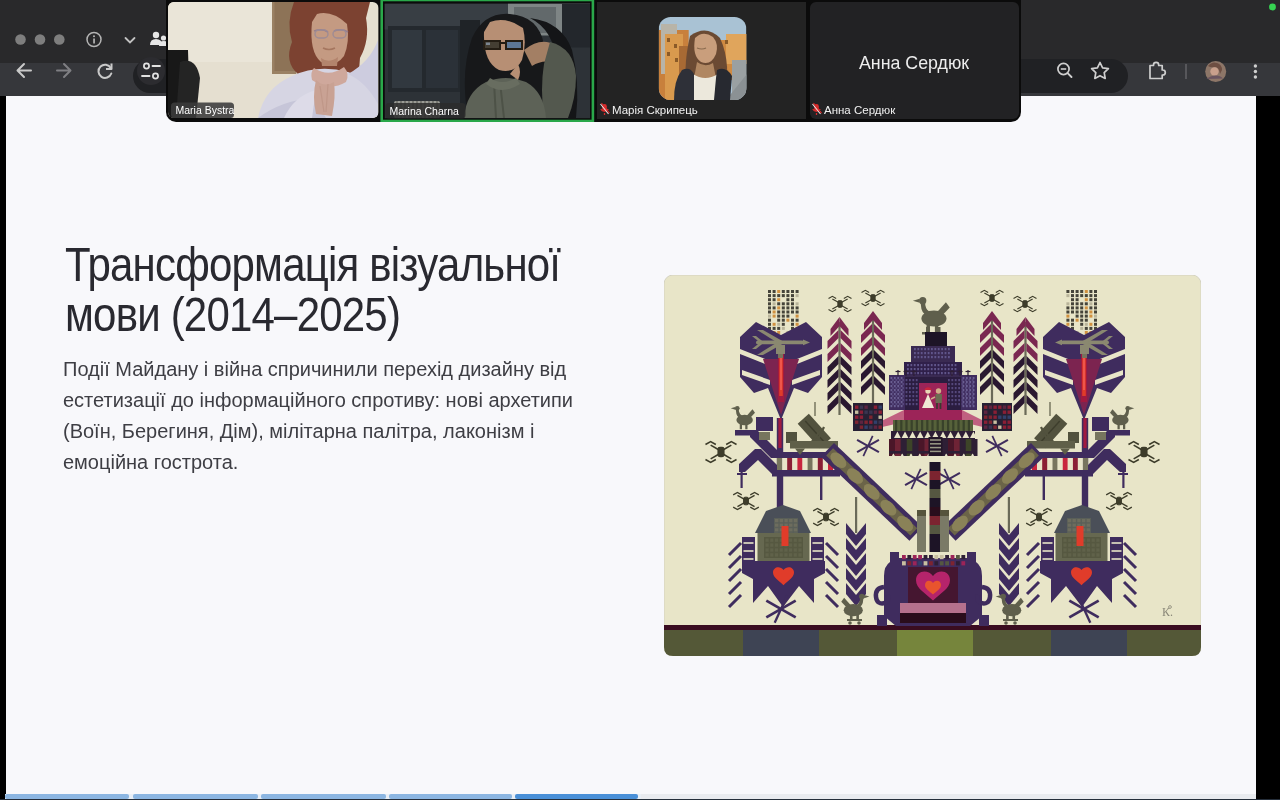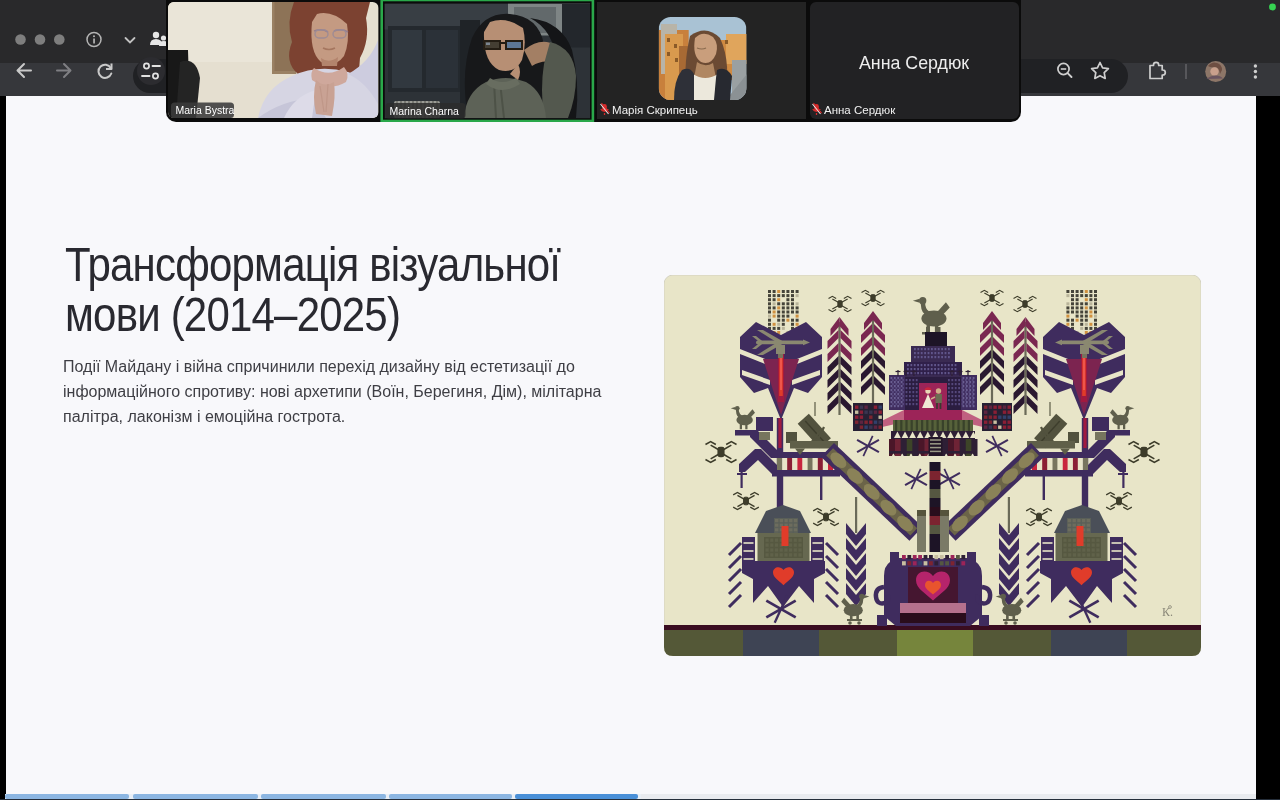--- a/index.html
+++ b/index.html
@@ -8,21 +8,21 @@
   .abs{position:absolute;}
   #titlebar{left:0;top:0;width:1280px;height:63px;background:#29292b;}
   #toolbar{left:0;top:63px;width:1280px;height:33px;background:#36373b;}
   #omnibox{left:133px;top:59px;width:995px;height:34px;background:#202124;border-radius:17px;}
   #page{left:6px;top:96px;width:1250px;height:698px;background:#f8f8fb;}
   #btmwhite{left:6px;top:786px;width:1250px;height:9px;background:#f8f8fb;}
   #btmgrey{left:5px;top:794px;width:1251px;height:5px;background:#e9ebef;}
   #btmline{left:0px;top:799px;width:1280px;height:1px;background:#252e3a;}
   .bseg{position:absolute;top:794px;height:5px;background:#8cb6e2;border-radius:2px;}
   #title{left:65px;top:239px;width:600px;font-size:42px;line-height:43.1px;color:#292930;letter-spacing:-0.8px;font-weight:400;transform:scaleY(1.16);transform-origin:0 0;}
-  #para{left:63px;top:354px;width:562px;font-size:16px;line-height:25px;color:#3e3e44;}
+  #para{left:63px;top:354px;width:562px;font-size:20px;line-height:31px;color:#3e3e44;}
   #overlay{left:166px;top:0px;width:855px;height:122px;background:#0b0b0b;border-radius:0 0 10px 10px;}
 </style>
 </head>
 <body>
 <div id="screen">
   <div class="abs" id="titlebar"></div>
   <div class="abs" id="toolbar"></div>
   <div class="abs" id="omnibox"></div>
   <svg class="abs" id="chromeicons" width="1280" height="96" style="left:0;top:0">
 

